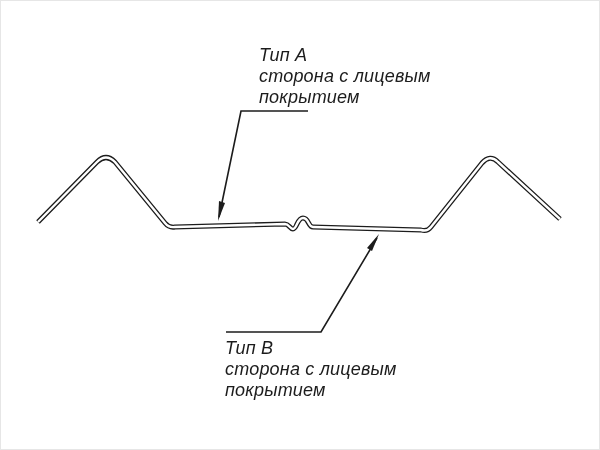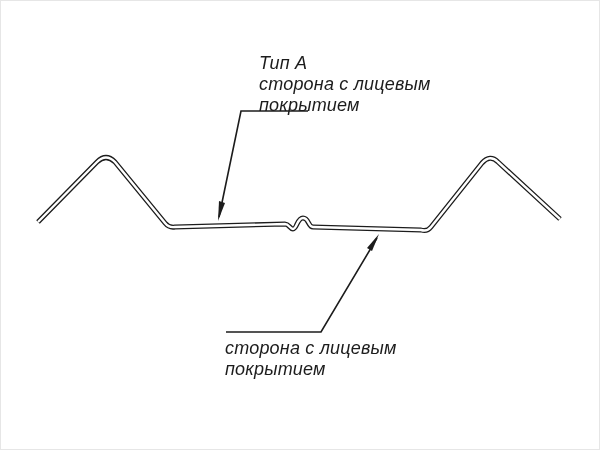--- a/index.html
+++ b/index.html
@@ -30,21 +30,21 @@
     color: #1c1c1c;
     white-space: nowrap;
     letter-spacing: 0.2px;
   }
   .callout .title {
     display: block;
   }
   .callout .desc {
     display: block;
   }
-  #callout-a { left: 258px; top: 52px; }
+  #callout-a { left: 258px; top: 44px; }
   #callout-b { left: 224px; top: 337px; }
 </style>
 </head>
 <body>
 
 <div class="canvas">
 
   <svg class="drawing-svg" width="600" height="450" viewBox="0 0 600 450">
 
     <path d="M 37 221 L 96 161 Q 105 152 114 161 L 164 222 Q 168 227 174 226
@@ -64,17 +64,18 @@
     <polygon points="378,233 366,247 371,250" fill="#1c1c1c"></polygon>
   </svg>
 
   <div class="callout" id="callout-a">
     <span class="title">Тип А</span>
     <span class="desc">сторона с лицевым</span>
     <span class="desc">покрытием</span>
   </div>
 
   <div class="callout" id="callout-b">
+    <span class="title">Тип В</span>
     <span class="desc">сторона с лицевым</span>
     <span class="desc">покрытием</span>
   </div>
 
 </div>
 
 </body></html>

